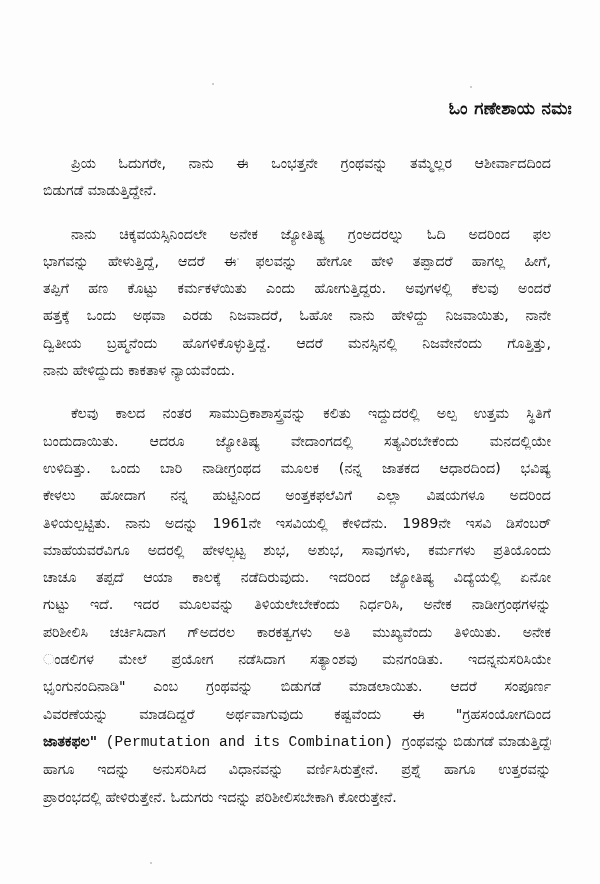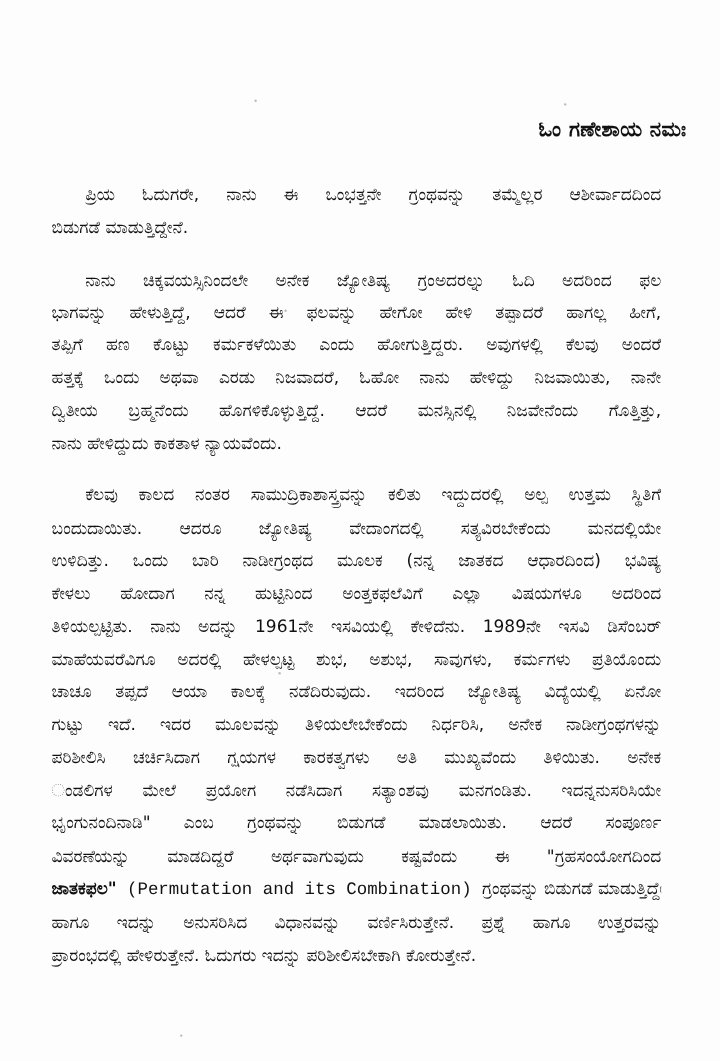--- a/index.html
+++ b/index.html
@@ -87,21 +87,21 @@
 
     <div class="para">
       <span class="line first">ಕೆಲವು ಕಾಲದ ನಂತರ ಸಾಮುದ್ರಿಕಾಶಾಸ್ತ್ರವನ್ನು ಕಲಿತು ಇದ್ದುದರಲ್ಲಿ ಅಲ್ಪ ಉತ್ತಮ ಸ್ಥಿತಿಗೆ</span>
       <span class="line">ಬಂದುದಾಯಿತು. ಆದರೂ ಜ್ಯೋತಿಷ್ಯ ವೇದಾಂಗದಲ್ಲಿ ಸತ್ಯವಿರಬೇಕೆಂದು ಮನದಲ್ಲಿಯೇ</span>
       <span class="line">ಉಳಿದಿತ್ತು. ಒಂದು ಬಾರಿ ನಾಡೀಗ್ರಂಥದ ಮೂಲಕ (ನನ್ನ ಜಾತಕದ ಆಧಾರದಿಂದ) ಭವಿಷ್ಯ</span>
       <span class="line">ಕೇಳಲು ಹೋದಾಗ ನನ್ನ ಹುಟ್ಟಿನಿಂದ ಅಂತ್ತಕಫಲೆವಿಗೆ ಎಲ್ಲಾ ವಿಷಯಗಳೂ ಅದರಿಂದ</span>
       <span class="line">ತಿಳಿಯಲ್ಪಟ್ಟಿತು. ನಾನು ಅದನ್ನು 1961ನೇ ಇಸವಿಯಲ್ಲಿ ಕೇಳಿದೆನು. 1989ನೇ ಇಸವಿ ಡಿಸೆಂಬರ್</span>
       <span class="line">ಮಾಹೆಯವರೆವಿಗೂ ಅದರಲ್ಲಿ ಹೇಳಲ್ಪಟ್ಟ ಶುಭ, ಅಶುಭ, ಸಾವುಗಳು, ಕರ್ಮಗಳು ಪ್ರತಿಯೊಂದು</span>
       <span class="line">ಚಾಚೂ ತಪ್ಪದೆ ಆಯಾ ಕಾಲಕ್ಕೆ ನಡೆದಿರುವುದು. ಇದರಿಂದ ಜ್ಯೋತಿಷ್ಯ ವಿದ್ಯೆಯಲ್ಲಿ ಏನೋ</span>
       <span class="line">ಗುಟ್ಟು ಇದೆ. ಇದರ ಮೂಲವನ್ನು ತಿಳಿಯಲೇಬೇಕೆಂದು ನಿರ್ಧರಿಸಿ, ಅನೇಕ ನಾಡೀಗ್ರಂಥಗಳನ್ನು</span>
-      <span class="line">ಪರಿಶೀಲಿಸಿ ಚರ್ಚಿಸಿದಾಗ ಗ್ಷಯಗಳ ಕಾರಕತ್ವಗಳು ಅತಿ ಮುಖ್ಯವೆಂದು ತಿಳಿಯಿತು. ಅನೇಕ</span>
+      <span class="line">ಪರಿಶೀಲಿಸಿ ಚರ್ಚಿಸಿದಾಗ ಗ್ಅದರಲ ಕಾರಕತ್ವಗಳು ಅತಿ ಮುಖ್ಯವೆಂದು ತಿಳಿಯಿತು. ಅನೇಕ</span>
       <span class="line">ಂಡಲಿಗಳ ಮೇಲೆ ಪ್ರಯೋಗ ನಡೆಸಿದಾಗ ಸತ್ಯಾಂಶವು ಮನಗಂಡಿತು. ಇದನ್ನನುಸರಿಸಿಯೇ</span>
       <span class="line">ಭೃಂಗುನಂದಿನಾಡಿ" ಎಂಬ ಗ್ರಂಥವನ್ನು ಬಿಡುಗಡೆ ಮಾಡಲಾಯಿತು. ಆದರೆ ಸಂಪೂರ್ಣ</span>
       <span class="line">ವಿವರಣೆಯನ್ನು ಮಾಡದಿದ್ದರೆ ಅರ್ಥವಾಗುವುದು ಕಷ್ಟವೆಂದು ಈ "ಗ್ರಹಸಂಯೋಗದಿಂದ</span>
       <span class="line"><span class="bold">ಜಾತಕಫಲ"</span><span class="latin"> (Permutation and its Combination) </span><span>ಗ್ರಂಥವನ್ನು ಬಿಡುಗಡೆ ಮಾಡುತ್ತಿದ್ದೇನೆ.</span></span>
       <span class="line">ಹಾಗೂ ಇದನ್ನು ಅನುಸರಿಸಿದ ವಿಧಾನವನ್ನು ವರ್ಣಿಸಿರುತ್ತೇನೆ. ಪ್ರಶ್ನೆ ಹಾಗೂ ಉತ್ತರವನ್ನು</span>
       <span class="line last">ಪ್ರಾರಂಭದಲ್ಲಿ ಹೇಳಿರುತ್ತೇನೆ. ಓದುಗರು ಇದನ್ನು ಪರಿಶೀಲಿಸಬೇಕಾಗಿ ಕೋರುತ್ತೇನೆ.</span>
     </div>
 
   </div>
 

